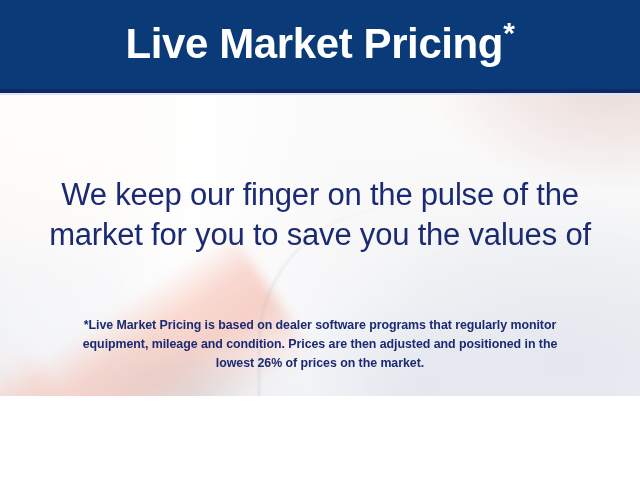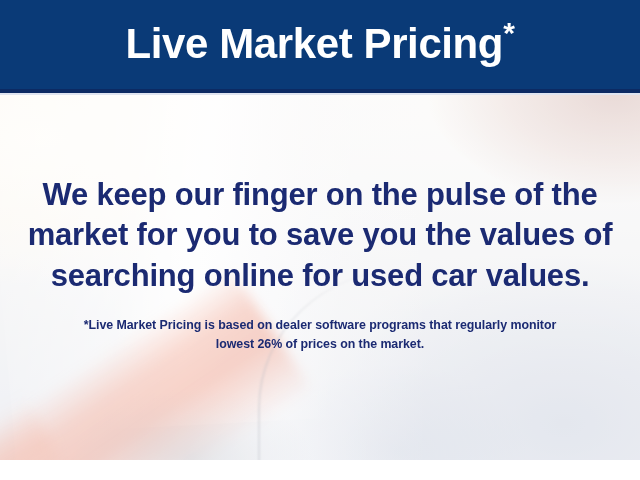--- a/index.html
+++ b/index.html
@@ -7,21 +7,21 @@
     padding: 0;
     background: #ffffff;
   }
   body {
     font-family: "Liberation Sans", sans-serif;
   }
 
   #slide {
     position: relative;
     width: 640px;
-    height: 460px;
+    height: 396px;
     overflow: hidden;
     background: #86efac;
   }
 
   
   .bg-layer {
     position: absolute;
     inset: 0;
     pointer-events: none;
   }
@@ -198,21 +198,21 @@
 
   
   .headline {
     position: absolute;
     left: 0;
     top: 175px;
     width: 640px;
     text-align: center;
     color: #1b2a72;
     font-size: 31px;
-    font-weight: bold;
+    font-weight: normal;
     line-height: 1.30;
     letter-spacing: -0.2px;
     z-index: 4;
   }
   .headline-line { display: block; white-space: nowrap; }
 
   
   .fineprint {
     position: absolute;
     left: 0;
@@ -247,21 +247,21 @@
 
   <div class="banner">
     <h1 class="banner-title"><span>Live Market Pricing</span><span class="star">*</span></h1>
   </div>
   <div class="banner-underline"></div>
   <div class="banner-hairline"></div>
 
   <div class="headline">
     <span class="headline-line">We keep our finger on the pulse of the</span>
     <span class="headline-line">market for you to save you the values of</span>
-    <span class="headline-line">searching online for used car values.</span>
   </div>
 
   <div class="fineprint">
     <span class="fineprint-line">*Live Market Pricing is based on dealer software programs that regularly monitor</span>
+    <span class="fineprint-line">equipment, mileage and condition. Prices are then adjusted and positioned in the</span>
     <span class="fineprint-line">lowest 26% of prices on the market.</span>
   </div>
 
 </div>
 
 </body></html>

